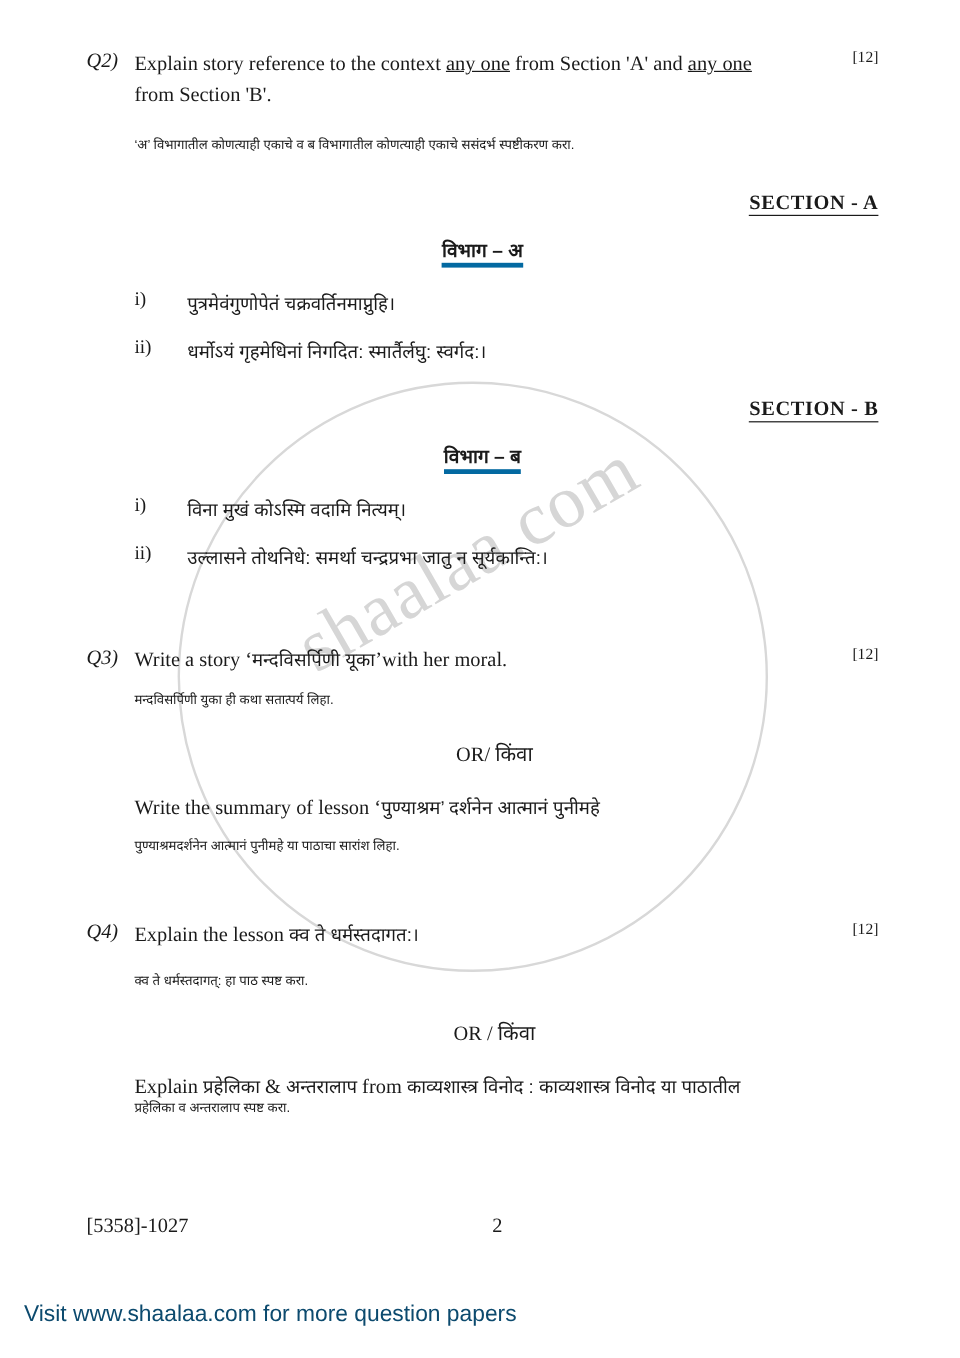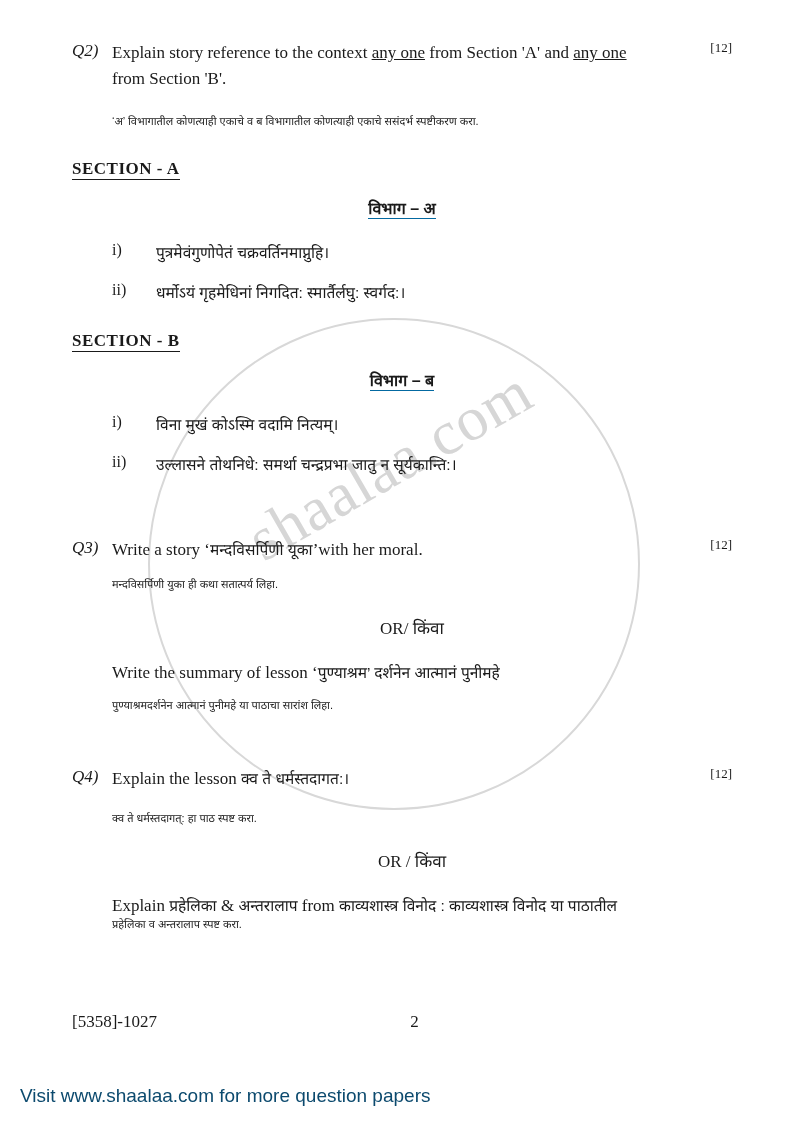--- a/index.html
+++ b/index.html
@@ -85,37 +85,37 @@
     font-family: "Liberation Sans", sans-serif;
     font-size: 15.5px;
   }
   .dev-line {
     font-family: Liberation Sans, sans-serif;
     font-size: 11px;
     line-height: 1.6;
   }
   .indent { margin-left: 40px; }
   .section-head {
-    text-align: left;
+    text-align: right;
     font-size: 17px;
     font-weight: bold;
     letter-spacing: 0.5px;
   }
   .section-head span {
     border-bottom: 1px solid #1a1a1a;
     padding-bottom: 1px;
   }
   .section-sub {
     text-align: center;
     font-family: "Liberation Sans", sans-serif;
     font-size: 16px;
     font-weight: bold;
   }
   .section-sub span {
-    border-bottom: 1px solid #0369a1;
+    border-bottom: 4px solid #0369a1;
     padding-bottom: 1px;
   }
   .sub-item {
     display: flex;
     margin-left: 40px;
     font-size: 16px;
   }
   .sub-label {
     width: 44px;
     flex: 0 0 44px;

